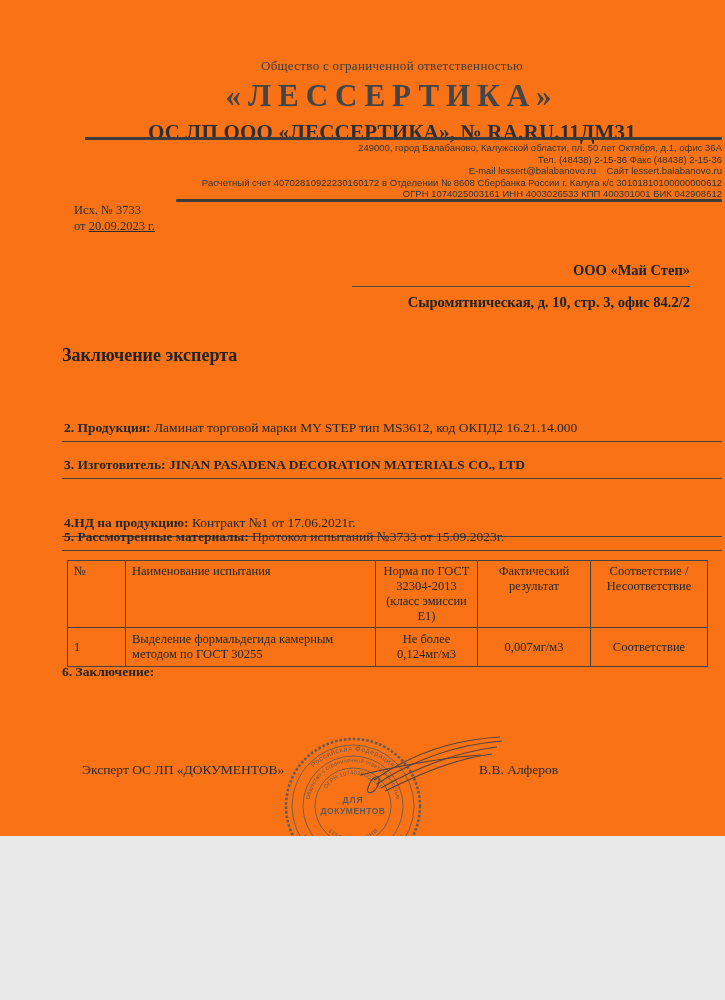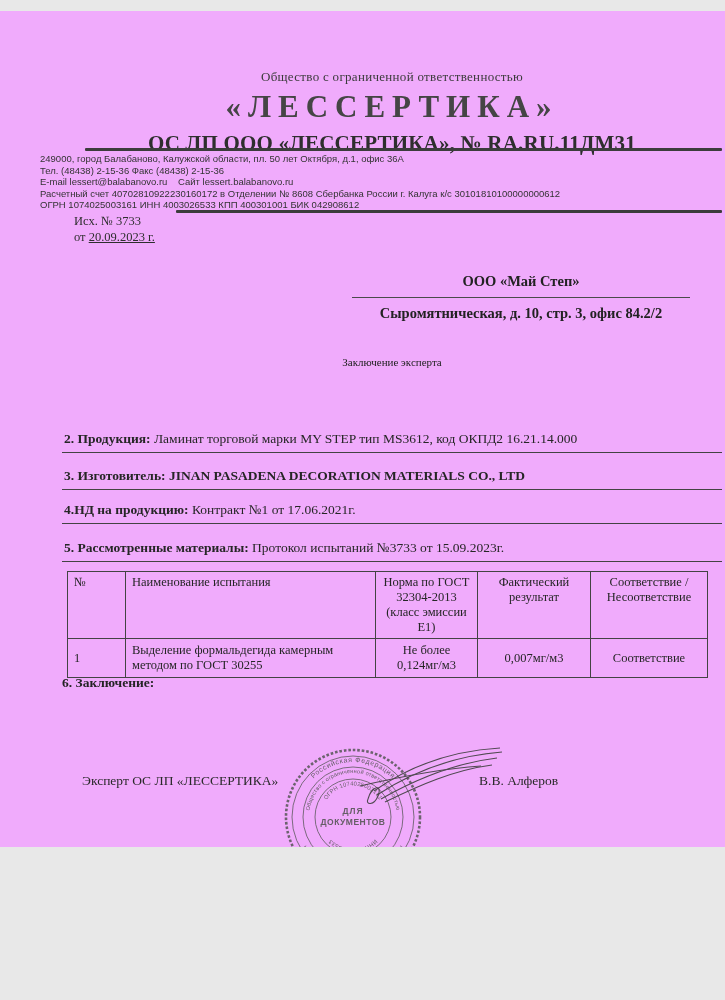--- a/index.html
+++ b/index.html
@@ -1,64 +1,64 @@
 <!DOCTYPE html>
 <html lang="ru"><head>
 <meta charset="utf-8">
 <style>
   html,body{margin:0;padding:0;background:#e8e8e8;}
   .page{
     position:relative;
     width:725px;height:836px;
-    background:#f0abfc;
-    margin:11px auto;
+    background:#f97316;
+    margin:0 auto;
     font-family:"Liberation Serif", serif;
     color:#262626;
     overflow:hidden;
   }
   
   .letterhead{position:absolute;left:62px;right:3px;top:58px;text-align:center;}
   .org-type{font-size:13px;letter-spacing:.3px;color:#3a3a3a;}
   .org-name{
     margin-top:4px;
     font-size:31px;font-weight:bold;letter-spacing:7px;
     color:#454545;
   }
   .cert-line{margin-top:6px;font-size:21px;font-weight:bold;color:#2e2e2e;letter-spacing:.2px;}
   .rule-thick{position:absolute;height:3px;background:#3c3c3c;border-radius:1px;}
   .rule-1{left:85px;right:3px;top:137px;}
   .rule-2{left:176px;right:3px;top:199px;}
   .contact{
-    position:absolute;left:40px;right:3px;top:142px;text-align:left;
+    position:absolute;left:40px;right:3px;top:142px;text-align:right;
     font-family:"Liberation Sans", sans-serif;
     font-size:9.5px;line-height:11.6px;color:#333;
   }
   .contact .u{}
   
   .outgoing{position:absolute;left:74px;top:202px;font-size:12.5px;line-height:16px;color:#2e2e2e;}
   .outgoing .date-u{text-decoration:underline;}
   
-  .recipient{position:absolute;left:352px;width:338px;top:262px;text-align:center;
+  .recipient{position:absolute;left:352px;width:338px;top:262px;text-align:right;
     font-weight:bold;font-size:14.5px;color:#222;}
   .recipient .r-name{padding-bottom:7px;border-bottom:1.5px solid #4a4a4a;}
   .recipient .r-addr{margin-top:6px;line-height:19px;}
   
-  .doc-title{position:absolute;left:62px;right:3px;top:345px;text-align:center;
-    font-weight:normal;font-size:11px;color:#222;}
+  .doc-title{position:absolute;left:62px;right:3px;top:345px;text-align:left;
+    font-weight:bold;font-size:18px;color:#222;}
   
   .item{
     position:absolute;left:62px;right:3px;
     font-size:13.5px;color:#262626;
     padding:0 0 5px 2px;
     border-bottom:1.3px solid #434343;
     white-space:nowrap;overflow:hidden;
   }
   .item .lbl{font-weight:bold;}
   .item.bold-value .val{font-weight:bold;}
-  .i1{top:381px;} .i2{top:420px;} .i3{top:457px;} .i4{top:491px;} .i5{top:529px;}
+  .i1{top:381px;} .i2{top:420px;} .i3{top:457px;} .i4{top:515px;} .i5{top:529px;}
   
   table.res{
     position:absolute;left:67px;top:560px;width:640px;
     border-collapse:collapse;table-layout:fixed;
     font-size:12.5px;color:#262626;
   }
   table.res td,table.res th{
     border:1.3px solid #434343;
     font-weight:normal;
     padding:3px 6px;
@@ -151,21 +151,21 @@
         <td class="c-center">Соответствие</td>
       </tr>
     </tbody>
   </table>
 
   <div class="conclusion">
     <div class="lbl">6. Заключение:</div>
   </div>
 
   <div class="sig-row">
-    <span class="sig-left">Эксперт ОС ЛП «ЛЕССЕРТИКА»</span>
+    <span class="sig-left">Эксперт ОС ЛП «ДОКУМЕНТОВ»</span>
     <span class="sig-right">В.В. Алферов</span>
   </div>
 
   <div class="stamp-wrap">
     <svg width="250" height="158" viewBox="0 0 250 158">
       <g stroke="#565656" fill="none" opacity="0.85">
         <circle cx="97" cy="78" r="67" stroke-width="2.6" stroke-dasharray="2.6 1.9"></circle>
         <circle cx="97" cy="78" r="61" stroke-width="0.9"></circle>
         <circle cx="97" cy="78" r="50" stroke-width="0.9"></circle>
         <circle cx="97" cy="78" r="38" stroke-width="0.9"></circle>

